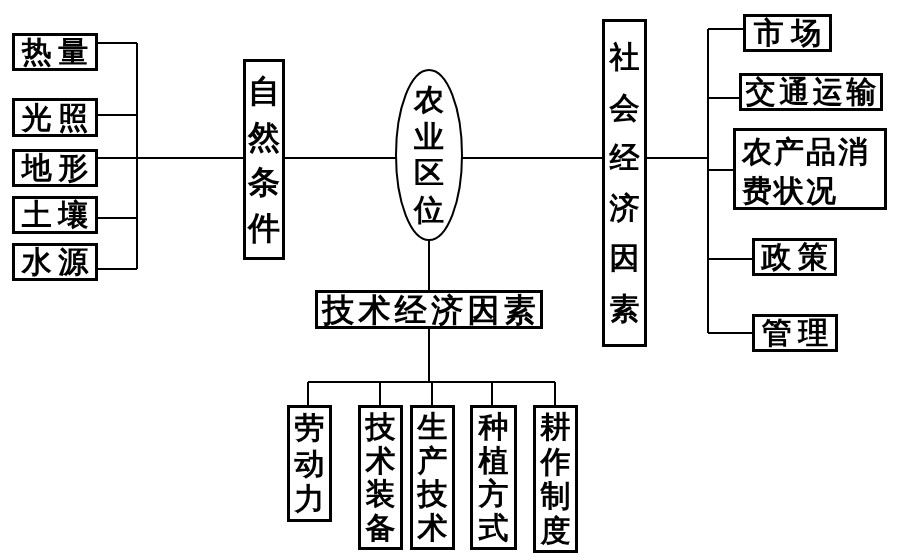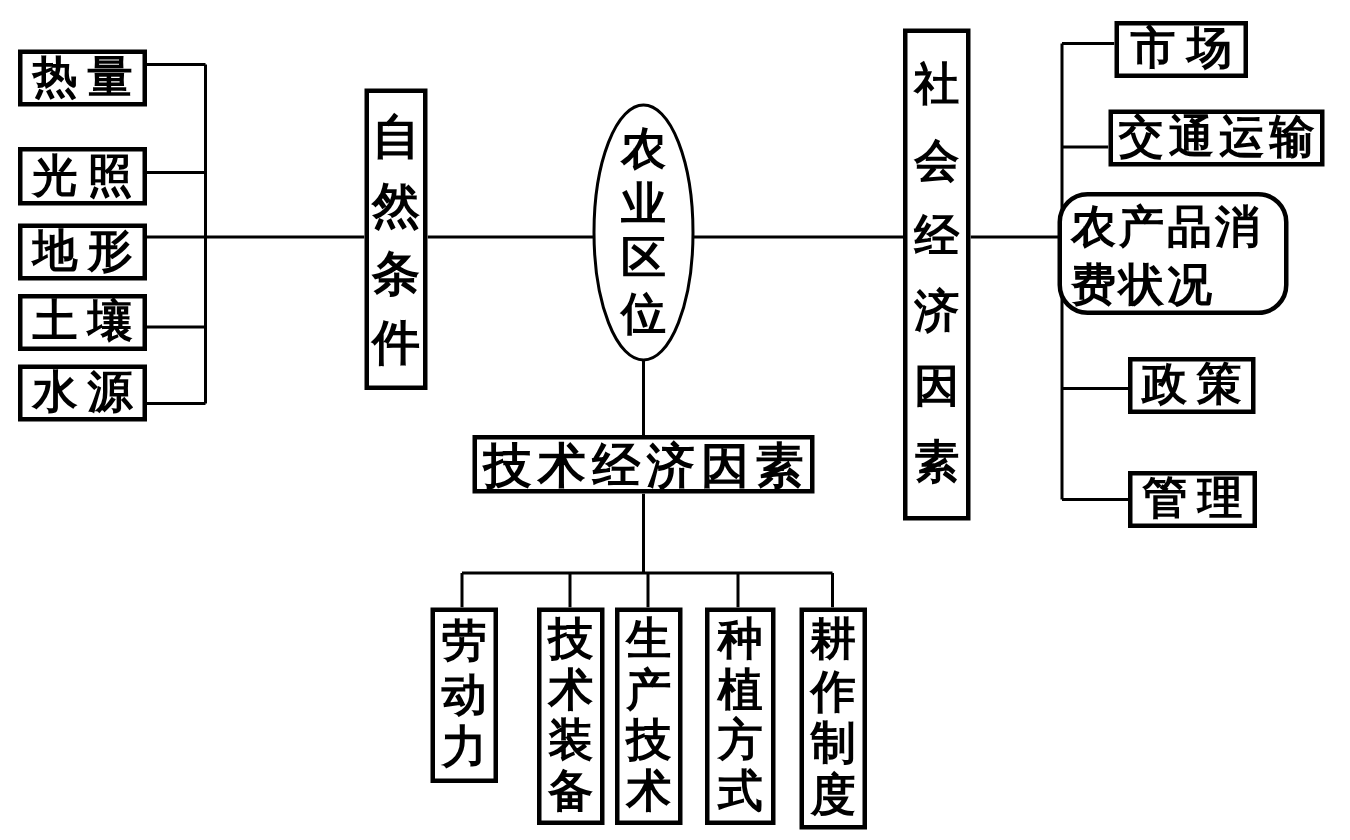--- a/index.html
+++ b/index.html
@@ -148,21 +148,21 @@
   <div class="node h" style="left:743px; top:14px;  width:89px;  height:38px;">
       <span>市</span>
       <span>场</span>
     </div>
   <div class="node h" style="left:739px; top:73px;  width:144px; height:38px;">
       <span>交</span>
       <span>通</span>
       <span>运</span>
       <span>输</span>
     </div>
-  <div class="node wrapbox" style="left:705px; top:128px; width:154px; height:82px;border-radius:20px;">农产品消费状况</div>
+  <div class="node wrapbox" style="left:733px; top:128px; width:154px; height:82px;">农产品消费状况</div>
   <div class="node h" style="left:752px; top:238px; width:85px;  height:38px;">
       <span>政</span>
       <span>策</span>
     </div>
   <div class="node h" style="left:752px; top:314px; width:86px;  height:38px;">
       <span>管</span>
       <span>理</span>
     </div>
 
   <div class="node h" style="left:315px; top:290px; width:228px; height:39px; font-size:32px;">

